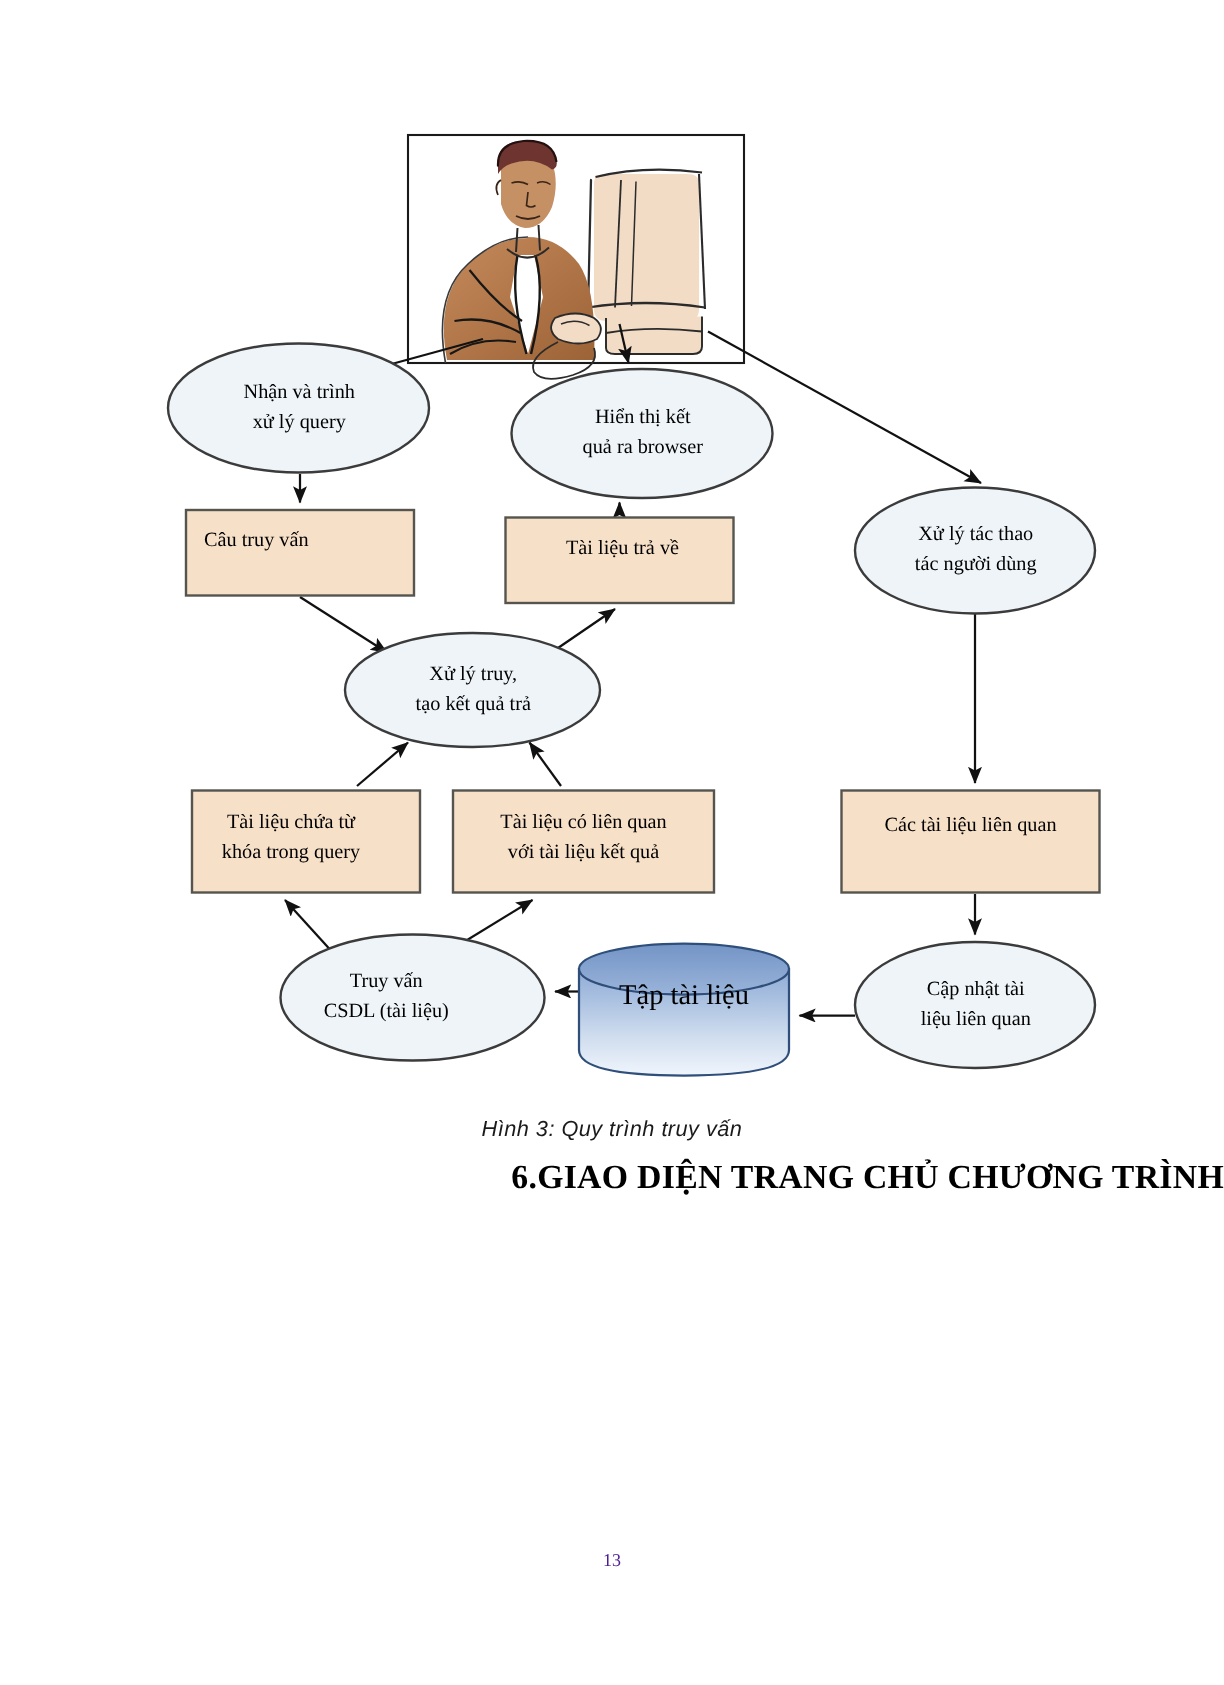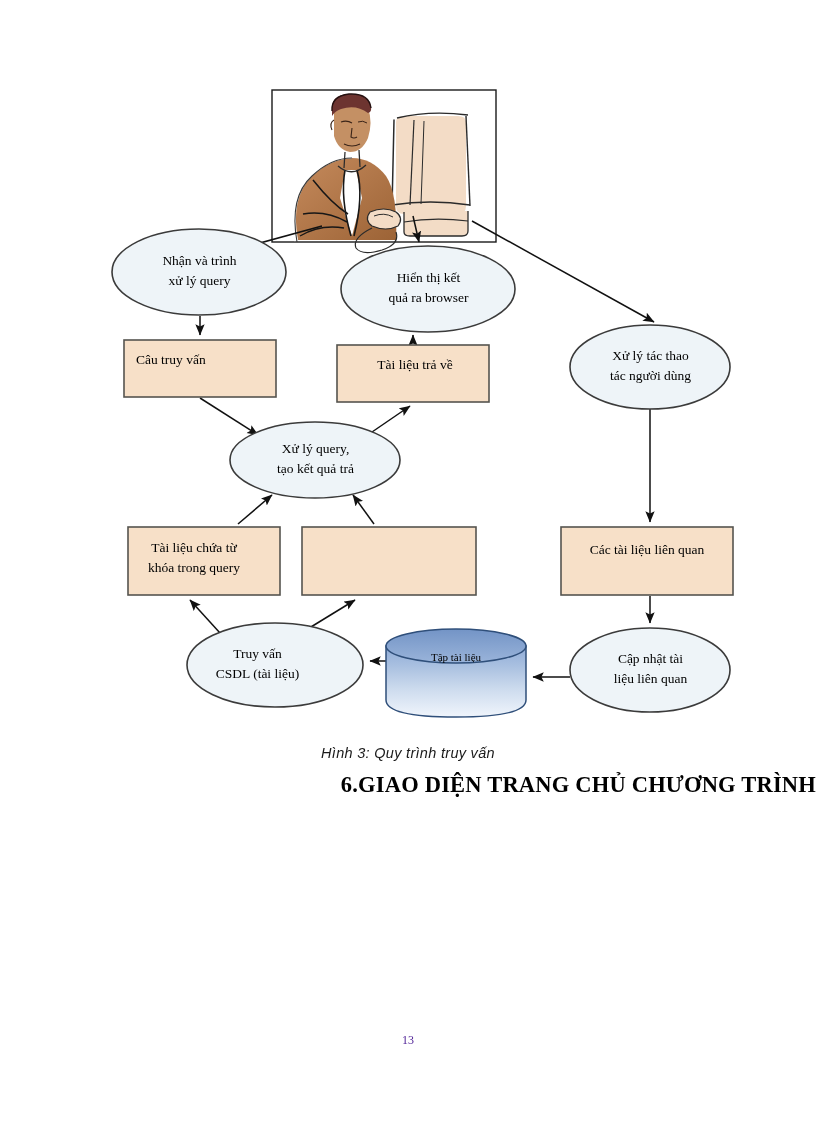--- a/index.html
+++ b/index.html
@@ -53,21 +53,21 @@
     position:absolute;
     text-align:center;
     font-family:"Liberation Serif", serif;
     color:#000;
     line-height:1.45;
     pointer-events:none;
     white-space:pre-line;
   }
   .lbl.e{font-size:13.5px;}
   .lbl.b{font-size:13.5px;}
-  .lbl.cyl{font-size:11px;}
+  .lbl.cyl{font-size:19px;}
 </style>
 </head>
 <body>
 
 <div id="page">
 
   <div id="diagram">
 
     <svg width="816" height="760" viewBox="0 0 816 760" xmlns="http://www.w3.org/2000/svg">
       <defs>
@@ -202,26 +202,28 @@
     <div class="lbl e" style="left:570px;top:346px;width:161px;">Xử lý tác thao
 tác người  dùng</div>
 
     <div class="lbl e" style="left:341px;top:268px;width:175px;">Hiển thị kết
 quả ra browser</div>
 
     <div class="lbl b" style="left:130px;top:350px;width:140px;text-align:left;padding-left:6px;">Câu  truy vấn</div>
 
     <div class="lbl b" style="left:337px;top:355px;width:156px;">Tài  liệu trả về</div>
 
-    <div class="lbl e" style="left:230px;top:439px;width:171px;">Xử lý query,
+    <div class="lbl e" style="left:230px;top:439px;width:171px;">Xử lý truy,
 tạo kết quả trả</div>
 
     <div class="lbl b" style="left:130px;top:538px;width:128px;">Tài  liệu chứa từ
 khóa trong query</div>
 
+    <div class="lbl b" style="left:303px;top:538px;width:172px;">Tài  liệu có liên quan
+với tài liệu kết quả</div>
 
     <div class="lbl b" style="left:562px;top:540px;width:170px;">Các tài liệu liên quan</div>
 
     <div class="lbl e" style="left:169px;top:644px;width:177px;">Truy  vấn
 CSDL  (tài liệu)</div>
 
     <div class="lbl cyl" style="left:390px;top:650px;width:132px;">Tập  tài liệu</div>
 
     <div class="lbl e" style="left:570px;top:649px;width:161px;">Cập nhật  tài
 liệu liên quan</div>

